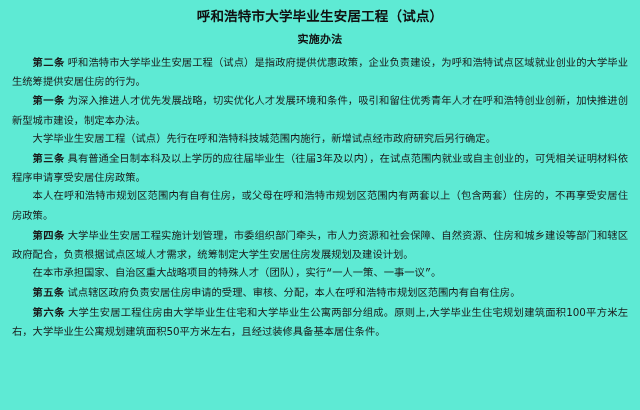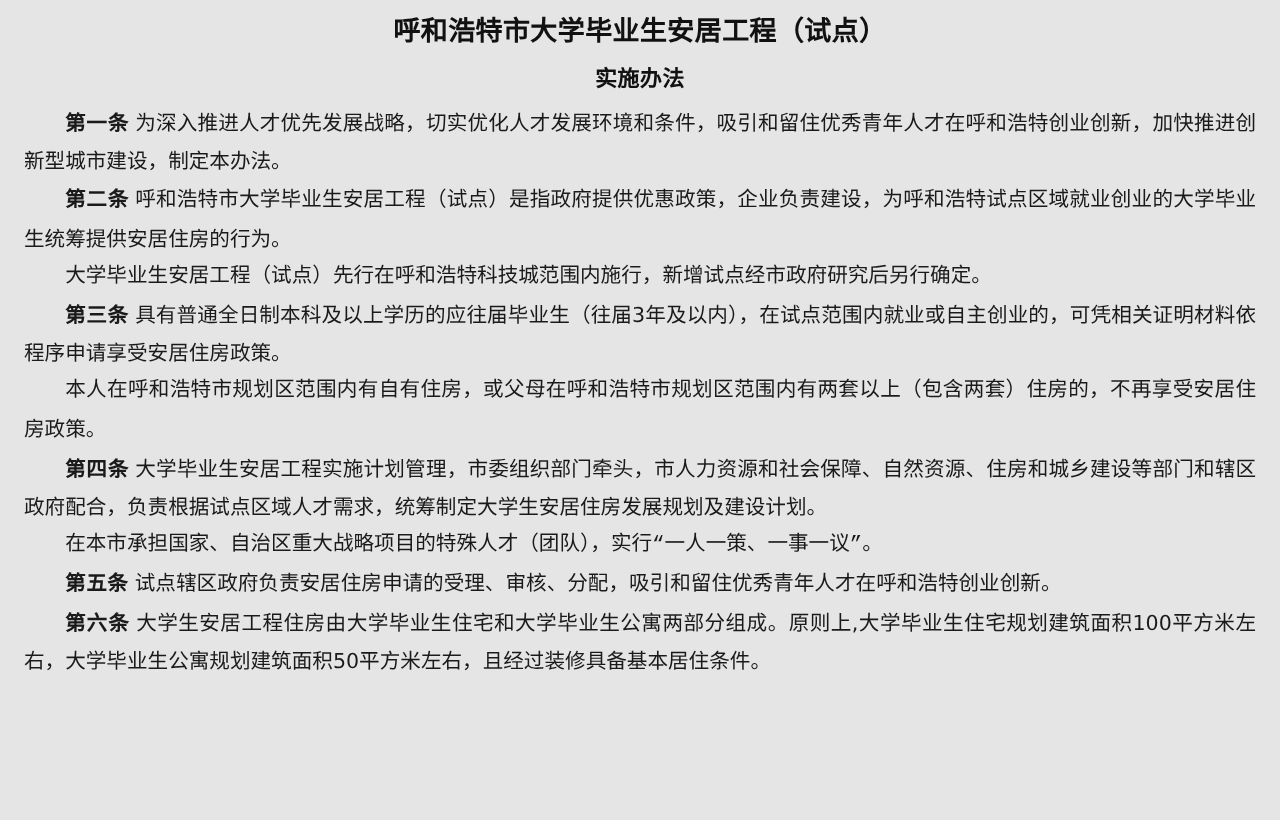--- a/index.html
+++ b/index.html
@@ -13,21 +13,21 @@
     background: #ffffff;
     font-family: "DejaVu Sans", "Liberation Sans", sans-serif;
     color: #1a1a1a;
     overflow: hidden;
   }
   .page {
     width: 640px;
     height: 410px;
     box-sizing: border-box;
     padding: 4px 12px 0 12px;
-    background: #e5e5e5;
+    background: #5eead4;
     position: relative;
   }
   .doc-title {
     text-align: center;
     font-size: 13.5px;
     font-weight: 700;
     line-height: 20px;
     letter-spacing: 0.2px;
     color: #111111;
     margin: 2px 0 0 0;
@@ -72,25 +72,25 @@
 
 <div class="page">
 
   <h1 class="doc-title">呼和浩特市大学毕业生安居工程（试点）</h1>
 
   <h2 class="doc-subtitle">实施办法</h2>
 
   <div class="body-block">
 
     <p class="para indent">
-      <span class="art-no">第一条</span><span>为深入推进人才优先发展战略，切实优化人才发展环境和条件，吸引和留住优秀青年人才在呼和浩特创业创新，加快推进创新型城市建设，制定本办法。</span>
+      <span class="art-no">第二条</span><span>呼和浩特市大学毕业生安居工程（试点）是指政府提供优惠政策，企业负责建设，为呼和浩特试点区域就业创业的大学毕业生统筹提供安居住房的行为。</span>
     </p>
 
     <p class="para indent">
-      <span class="art-no">第二条</span><span>呼和浩特市大学毕业生安居工程（试点）是指政府提供优惠政策，企业负责建设，为呼和浩特试点区域就业创业的大学毕业生统筹提供安居住房的行为。</span>
+      <span class="art-no">第一条</span><span>为深入推进人才优先发展战略，切实优化人才发展环境和条件，吸引和留住优秀青年人才在呼和浩特创业创新，加快推进创新型城市建设，制定本办法。</span>
     </p>
 
     <p class="para noindent">
       <span>大学毕业生安居工程（试点）先行在呼和浩特科技城范围内施行，新增试点经市政府研究后另行确定。</span>
     </p>
 
     <p class="para indent">
       <span class="art-no">第三条</span><span>具有普通全日制本科及以上学历的应往届毕业生（往届3年及以内），在试点范围内就业或自主创业的，可凭相关证明材料依程序申请享受安居住房政策。</span>
     </p>
 
@@ -100,21 +100,21 @@
 
     <p class="para indent">
       <span class="art-no">第四条</span><span>大学毕业生安居工程实施计划管理，市委组织部门牵头，市人力资源和社会保障、自然资源、住房和城乡建设等部门和辖区政府配合，负责根据试点区域人才需求，统筹制定大学生安居住房发展规划及建设计划。</span>
     </p>
 
     <p class="para noindent">
       <span>在本市承担国家、自治区重大战略项目的特殊人才（团队），实行“一人一策、一事一议”。</span>
     </p>
 
     <p class="para indent">
-      <span class="art-no">第五条</span><span>试点辖区政府负责安居住房申请的受理、审核、分配，吸引和留住优秀青年人才在呼和浩特创业创新。</span>
+      <span class="art-no">第五条</span><span>试点辖区政府负责安居住房申请的受理、审核、分配，本人在呼和浩特市规划区范围内有自有住房。</span>
     </p>
 
     <p class="para indent">
       <span class="art-no">第六条</span><span>大学生安居工程住房由大学毕业生住宅和大学毕业生公寓两部分组成。原则上,大学毕业生住宅规划建筑面积100平方米左右，大学毕业生公寓规划建筑面积50平方米左右，且经过装修具备基本居住条件。</span>
     </p>
 
 
   </div>
 </div>
 

